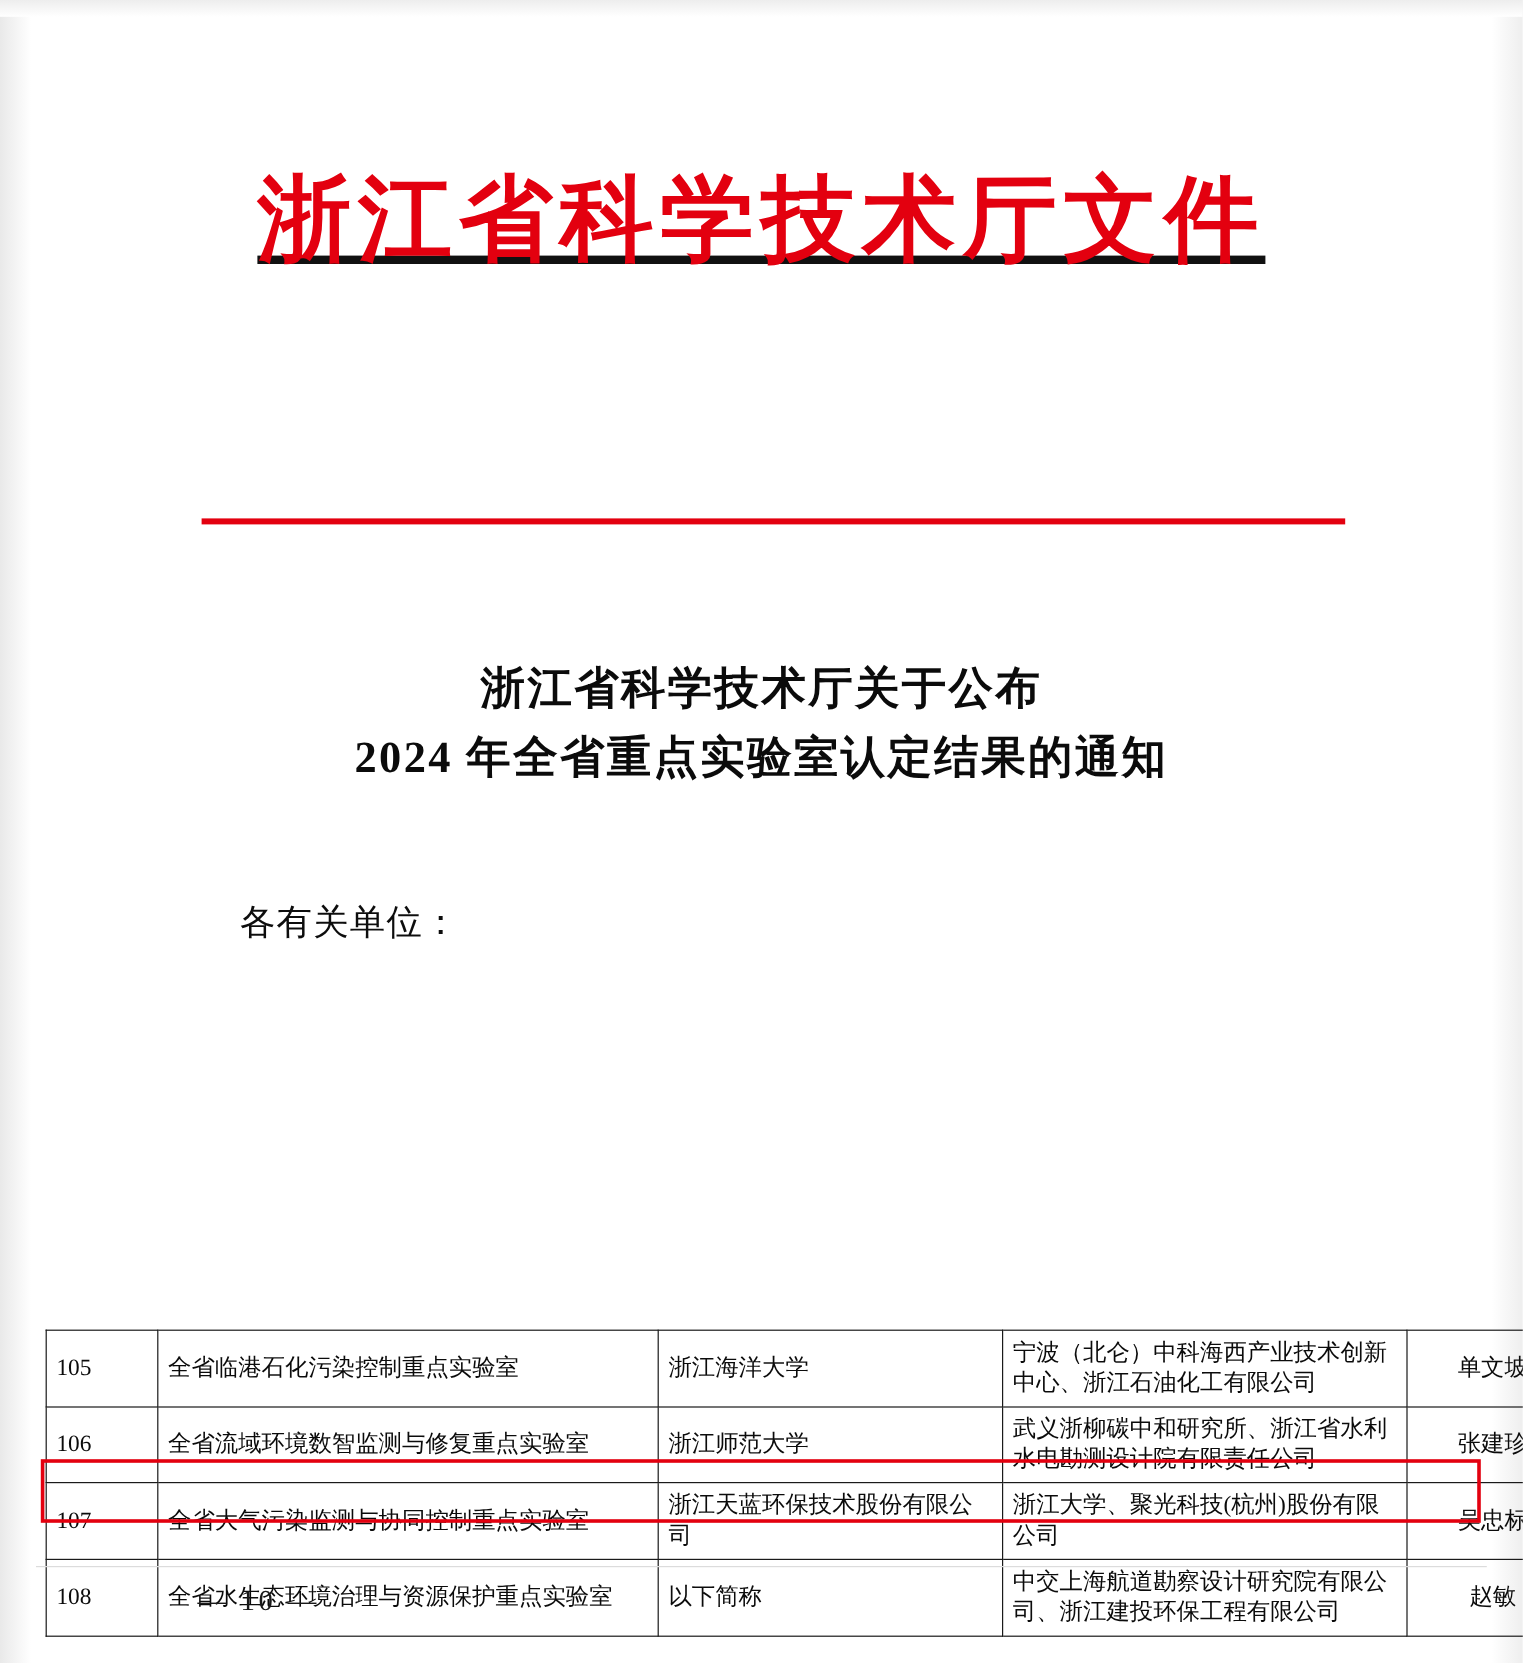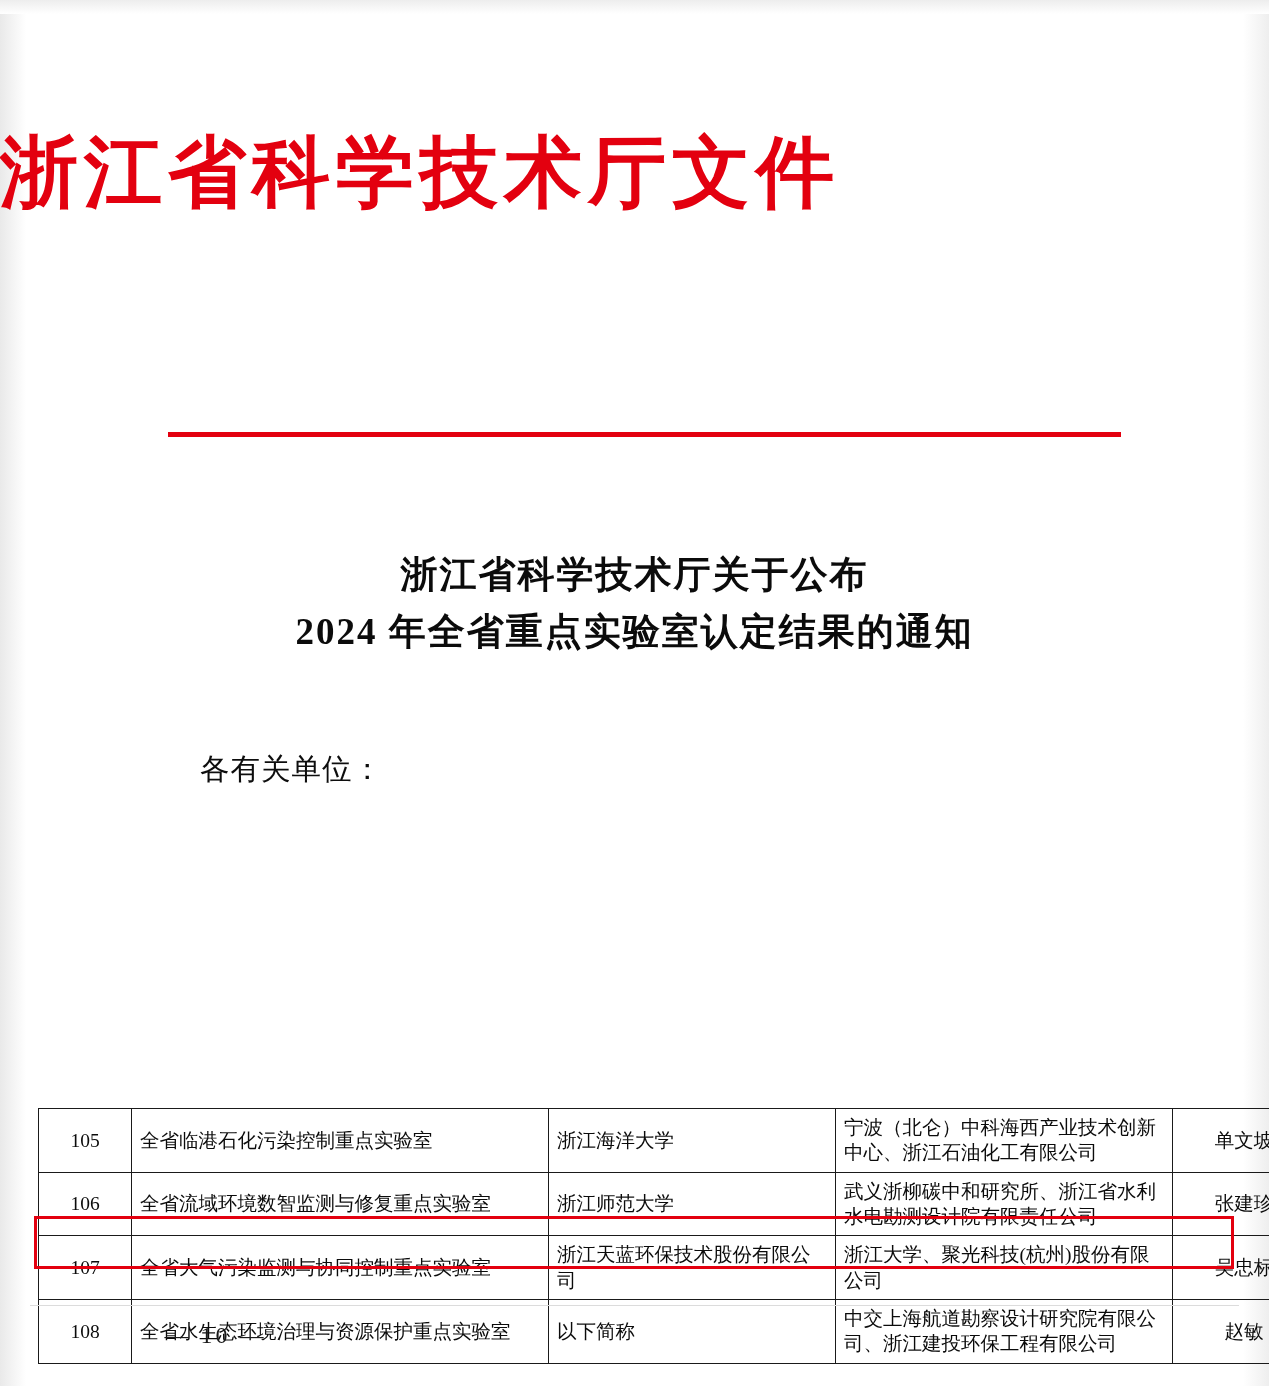--- a/index.html
+++ b/index.html
@@ -38,23 +38,25 @@
   }
   .scan-edge-top {
     position: absolute;
     left: 0; right: 0; top: 0;
     height: 14px;
     background: linear-gradient(to bottom, #ededed, #ffffff);
   }
 
   .doc-header {
     position: absolute;
-    top: 130px;
+    top: 140px;
     left: 0;
     width: 100%;
+    text-align: center;
+    text-decoration: underline;
   }
   .doc-header-title {
     font-family: "Liberation Serif", "DejaVu Serif", serif;
     font-weight: bold;
     font-size: 78px;
     letter-spacing: 6px;
     color: #e3000f;
     line-height: 1.1;
     white-space: nowrap;
   }
@@ -127,21 +129,21 @@
   table.lab-table td {
     border: 1px solid #1a1a1a;
     padding: 6px 8px;
     font-size: 19.5px;
     line-height: 1.3;
     vertical-align: middle;
     color: #0b0b0b;
   }
   td.col-no {
     width: 76px;
-    text-align: center;
+    text-align: left;
   }
   td.col-name {
     width: 400px;
     text-align: left;
     padding-left: 12px;
   }
   td.col-host {
     width: 270px;
     text-align: left;
     padding-left: 12px;

